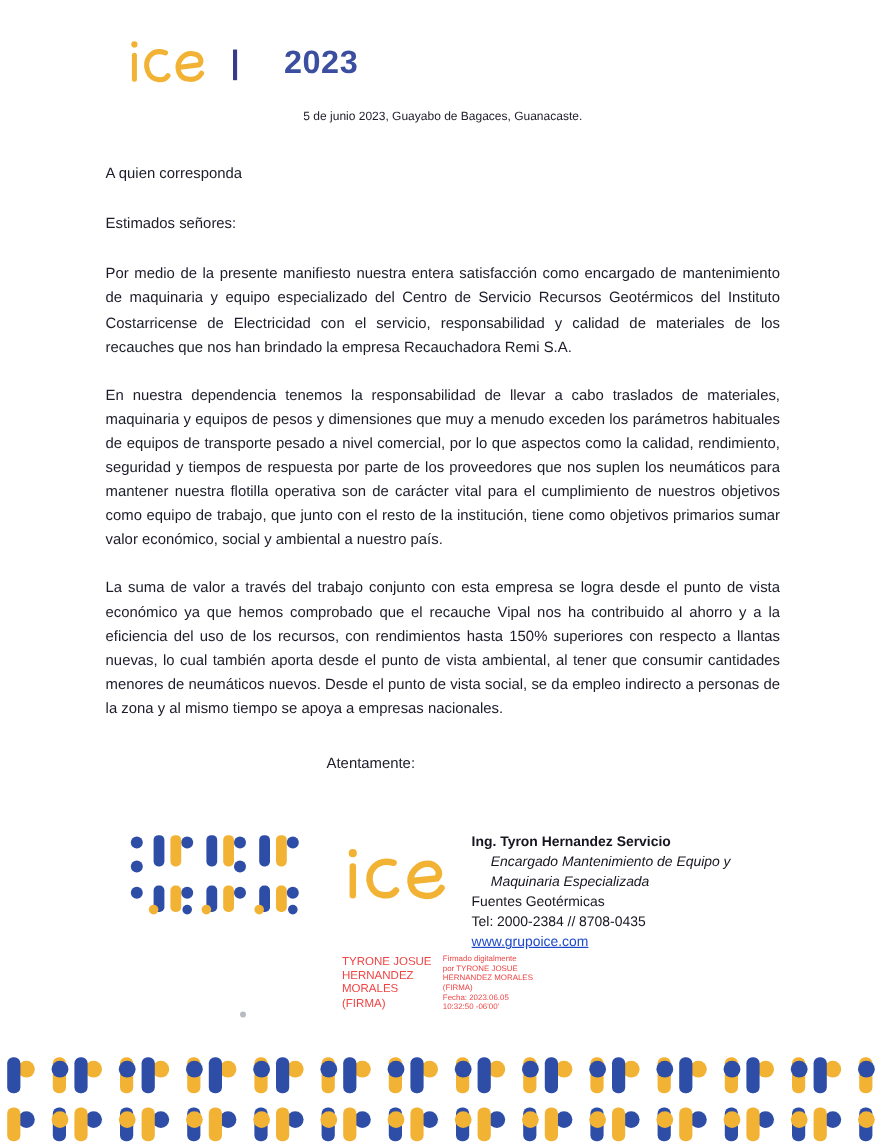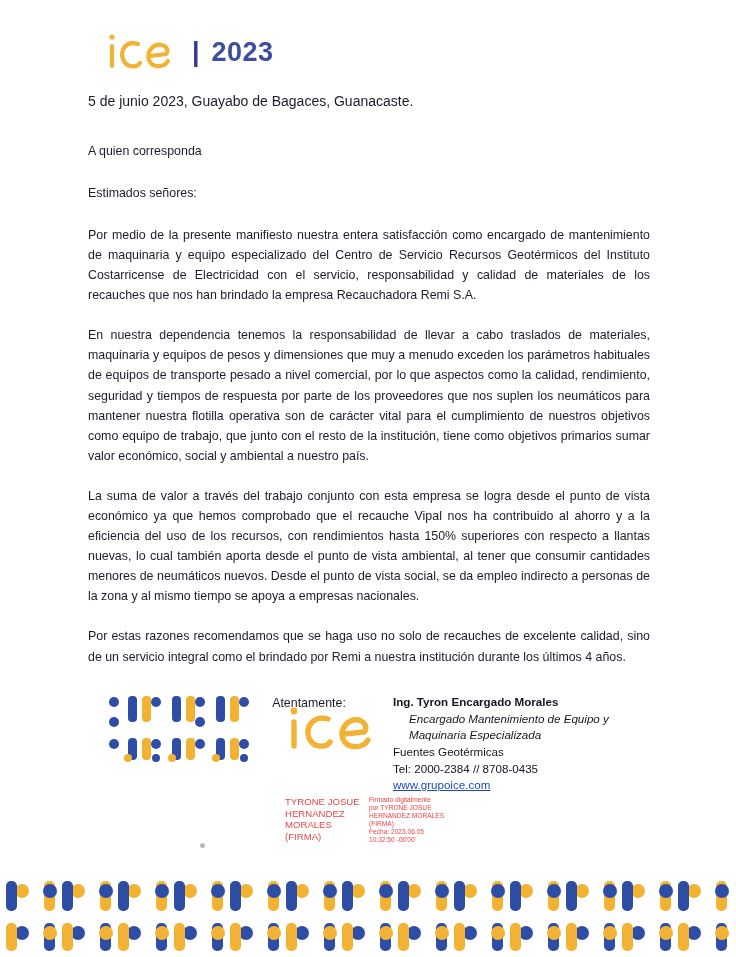--- a/index.html
+++ b/index.html
@@ -39,35 +39,36 @@
     font-weight: bold;
     line-height: 1;
     margin-left: 2px;
   }
   .year {
     color: #3b4ea0;
     font-size: 27px;
     font-weight: bold;
     letter-spacing: 0.5px;
     line-height: 1;
+    margin-left: 25px;
   }
   
   .doc-body {
     position: absolute;
     top: 90px;
     left: 88px;
     width: 562px;
     color: #1c1c2a;
     font-size: 12.4px;
     line-height: 1.62;
   }
   .dateline {
-    text-align: left;
+    text-align: center;
     margin: 0 0 28px 0;
-    font-size: 14px;
+    font-size: 10px;
   }
   .salutation-a {
     margin: 0 0 22px 0;
   }
   .salutation-b {
     margin: 0 0 22px 0;
   }
   .para {
     margin: 0 0 20px 0;
     text-align: justify;
@@ -189,21 +190,20 @@
     <span class="year">2023</span>
   </div>
 
   <div class="doc-body">
     <p class="dateline">5 de junio 2023, Guayabo de Bagaces, Guanacaste.</p>
     <p class="salutation-a">A quien corresponda</p>
     <p class="salutation-b">Estimados señores:</p>
     <p class="para">Por medio de la presente manifiesto nuestra entera satisfacción como encargado de mantenimiento de maquinaria y equipo especializado del Centro de Servicio Recursos Geotérmicos del Instituto Costarricense de Electricidad con el servicio, responsabilidad y calidad de materiales de los recauches que nos han brindado la empresa Recauchadora Remi S.A.</p>
     <p class="para">En nuestra dependencia tenemos la responsabilidad de llevar a cabo  traslados de materiales, maquinaria y equipos de pesos y dimensiones que muy a menudo exceden los parámetros habituales de equipos de transporte pesado a nivel comercial, por lo que aspectos como la calidad, rendimiento, seguridad y tiempos de respuesta por parte de los proveedores que nos suplen los neumáticos para mantener nuestra flotilla operativa son de carácter vital para el cumplimiento de nuestros objetivos como equipo de trabajo, que junto con el resto de la institución, tiene como objetivos primarios sumar valor económico, social y ambiental a nuestro país.</p>
     <p class="para">La suma de valor a través del trabajo conjunto con esta empresa se logra desde el punto de vista económico ya que hemos comprobado que el recauche Vipal nos ha contribuido al ahorro y a la eficiencia del uso de los recursos, con rendimientos hasta 150% superiores con respecto a llantas nuevas, lo cual también aporta desde el punto de vista ambiental, al tener que consumir cantidades menores de neumáticos nuevos. Desde el punto de vista social, se da empleo indirecto a personas de la zona y al mismo tiempo se apoya a empresas nacionales.</p>
-    <p class="para">Por estas razones recomendamos que se haga uso no solo de recauches de excelente calidad, sino de un servicio integral como el brindado por Remi a nuestra institución durante los últimos 4 años.</p>
     <p class="closing">Atentamente:</p>
   </div>
 
   <div class="sig-zone">
 
     <div class="sig-pattern">
       <svg width="165" height="72" viewBox="0 0 165 72" xmlns="http://www.w3.org/2000/svg">
         <g fill="#2e4da7">
           <circle cx="10" cy="10" r="5"></circle>
             <circle cx="10" cy="30" r="5"></circle>
@@ -243,21 +243,21 @@
         <g fill="none" stroke="#f2b233" stroke-width="5.4" stroke-linecap="round">
           <path d="M11 24 L11 48"></path>
           <circle cx="11" cy="13" r="3.4" fill="#f2b233" stroke="none"></circle>
           <path d="M45 21 C30 17, 22 29, 26 40 C30 50, 43 50, 47 44"></path>
           <path d="M85 42 C80 51, 64 51, 60 41 C56 30, 66 20, 76 22 C82 24, 85 30, 81 34 L62 36"></path>
         </g>
       </svg>
     </div>
 
     <div class="sig-info">
-      <div class="name">Ing. Tyron Encargado Morales</div>
+      <div class="name">Ing. Tyron Hernandez Servicio</div>
       <div class="role">Encargado Mantenimiento de Equipo y</div>
       <div class="role">Maquinaria Especializada</div>
       <div>Fuentes Geotérmicas</div>
       <div>Tel: 2000-2384 // 8708-0435</div>
       <div class="web">www.grupoice.com</div>
     </div>
   </div>
 
   <div class="stamp-blob"></div>
 

